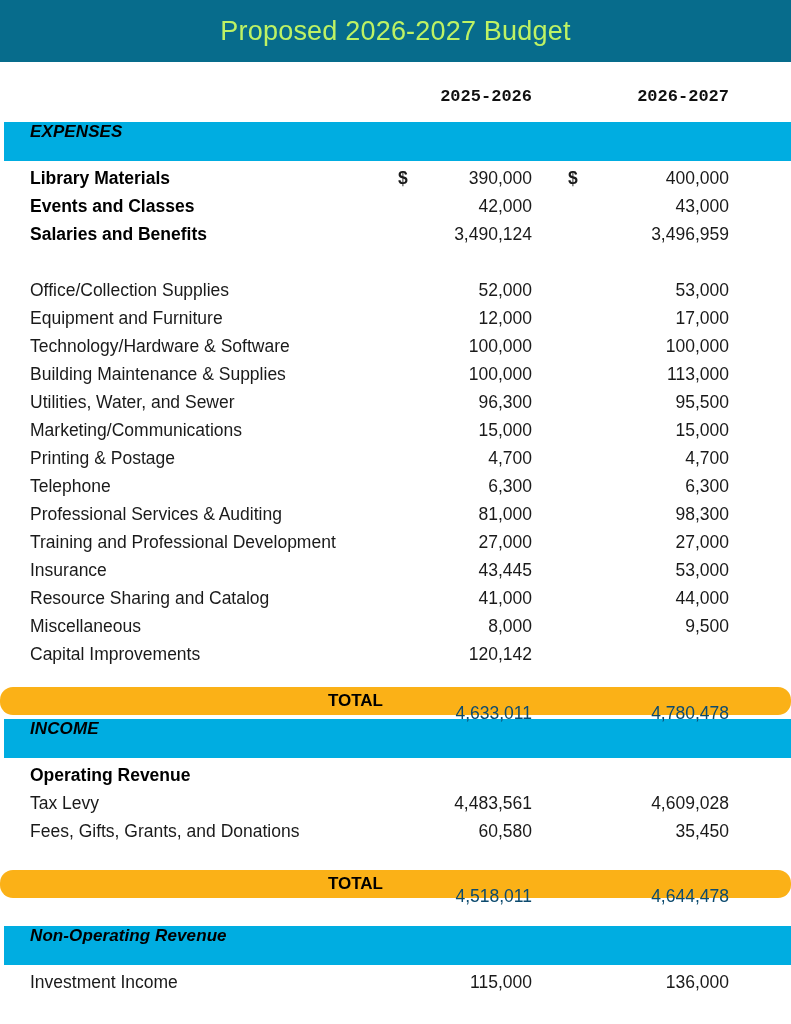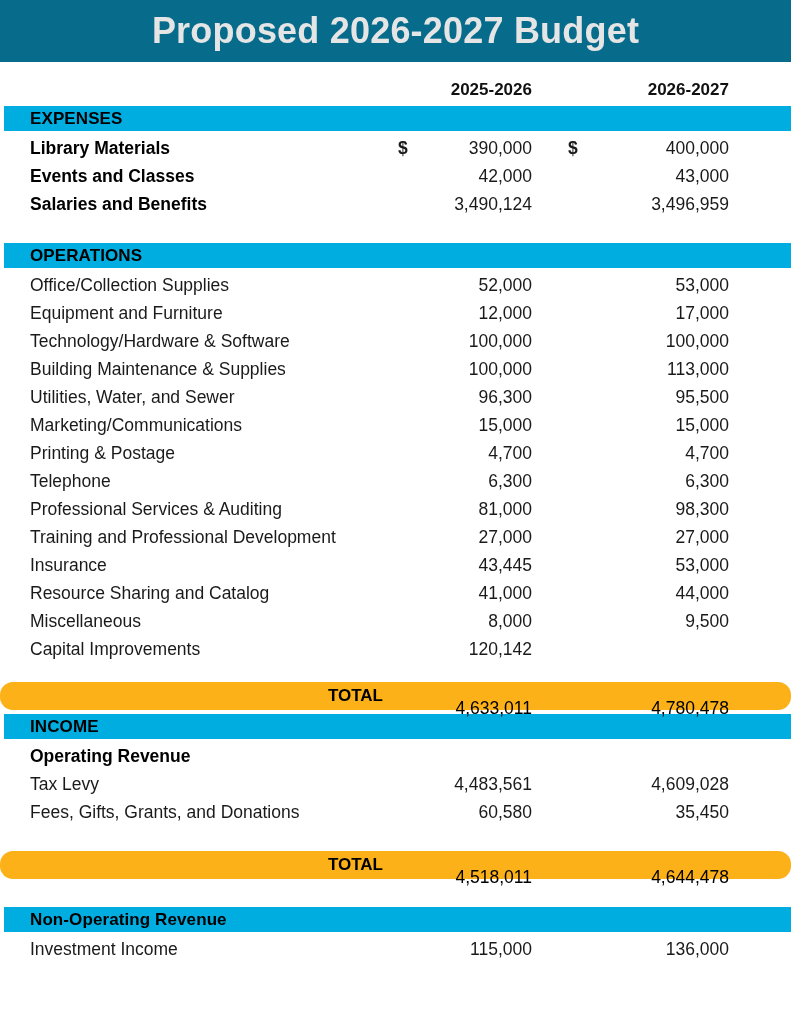--- a/index.html
+++ b/index.html
@@ -16,49 +16,50 @@
 
   
   .title-banner {
     height: 62px;
     background: #076c8c;
     display: flex;
     align-items: center;
     justify-content: center;
   }
   .title-banner .title {
-    color: #e5e5e5;
-    font-size: 36px;
-    font-weight: bold;
+    color: #bef264;
+    font-size: 27px;
+    font-weight: normal;
     letter-spacing: .2px;
   }
 
   
   .col-header {
-    height: 44px;
+    height: 60px;
     display: flex;
     align-items: flex-end;
-    padding-bottom: 6px;
+    padding-bottom: 16px;
+    font-family: Liberation Mono, monospace;
   }
   .col-header .spacer { width: 395px; }
   .col-header .ch {
     font-size: 17px;
     font-weight: bold;
     color: #111;
     text-align: right;
   }
   .col-header .ch.c1 { width: 137px; }
   .col-header .ch.c2 { width: 228px; padding-right: 31px; }
 
   
   .bar {
     margin-left: 4px;
-    height: 25px;
-    display: flex;
-    align-items: center;
+    height: 39px;
+    display: flex;
+    font-style: italic;
   }
   .bar.cyan   { background: #00ade1; }
   .bar .bar-label {
     padding-left: 26px;
     font-size: 17px;
     font-weight: bold;
     color: #000;
     letter-spacing: .1px;
   }
 
@@ -103,21 +104,21 @@
     border-radius: 13px;
   }
   .total-row .tlabel {
     width: 395px;
     text-align: right;
     padding-right: 12px;
     font-size: 17px;
     font-weight: bold;
     color: #000;
   }
-  .total-row .cell { color: #000000; margin-top: 24px; }
+  .total-row .cell { color: #0c4a6e; margin-top: 24px; }
   .gap-4  { height: 4px; }
   .gap-22 { height: 22px; }
   .gap-28 { height: 28px; }
 </style>
 </head>
 <body>
 
 <div class="page">
 
   <div class="title-banner">
@@ -145,23 +146,20 @@
     <div class="cell c2"><span>43,000</span></div>
   </div>
   <div class="row bold">
     <div class="label">Salaries and Benefits</div>
     <div class="cell c1"><span>3,490,124</span></div>
     <div class="cell c2"><span>3,496,959</span></div>
   </div>
 
   <div class="gap-28"></div>
 
-  <div class="bar cyan">
-    <span class="bar-label">OPERATIONS</span>
-  </div>
 
   <div class="row">
     <div class="label">Office/Collection Supplies</div>
     <div class="cell c1"><span>52,000</span></div>
     <div class="cell c2"><span>53,000</span></div>
   </div>
   <div class="row">
     <div class="label">Equipment and Furniture</div>
     <div class="cell c1"><span>12,000</span></div>
     <div class="cell c2"><span>17,000</span></div>

